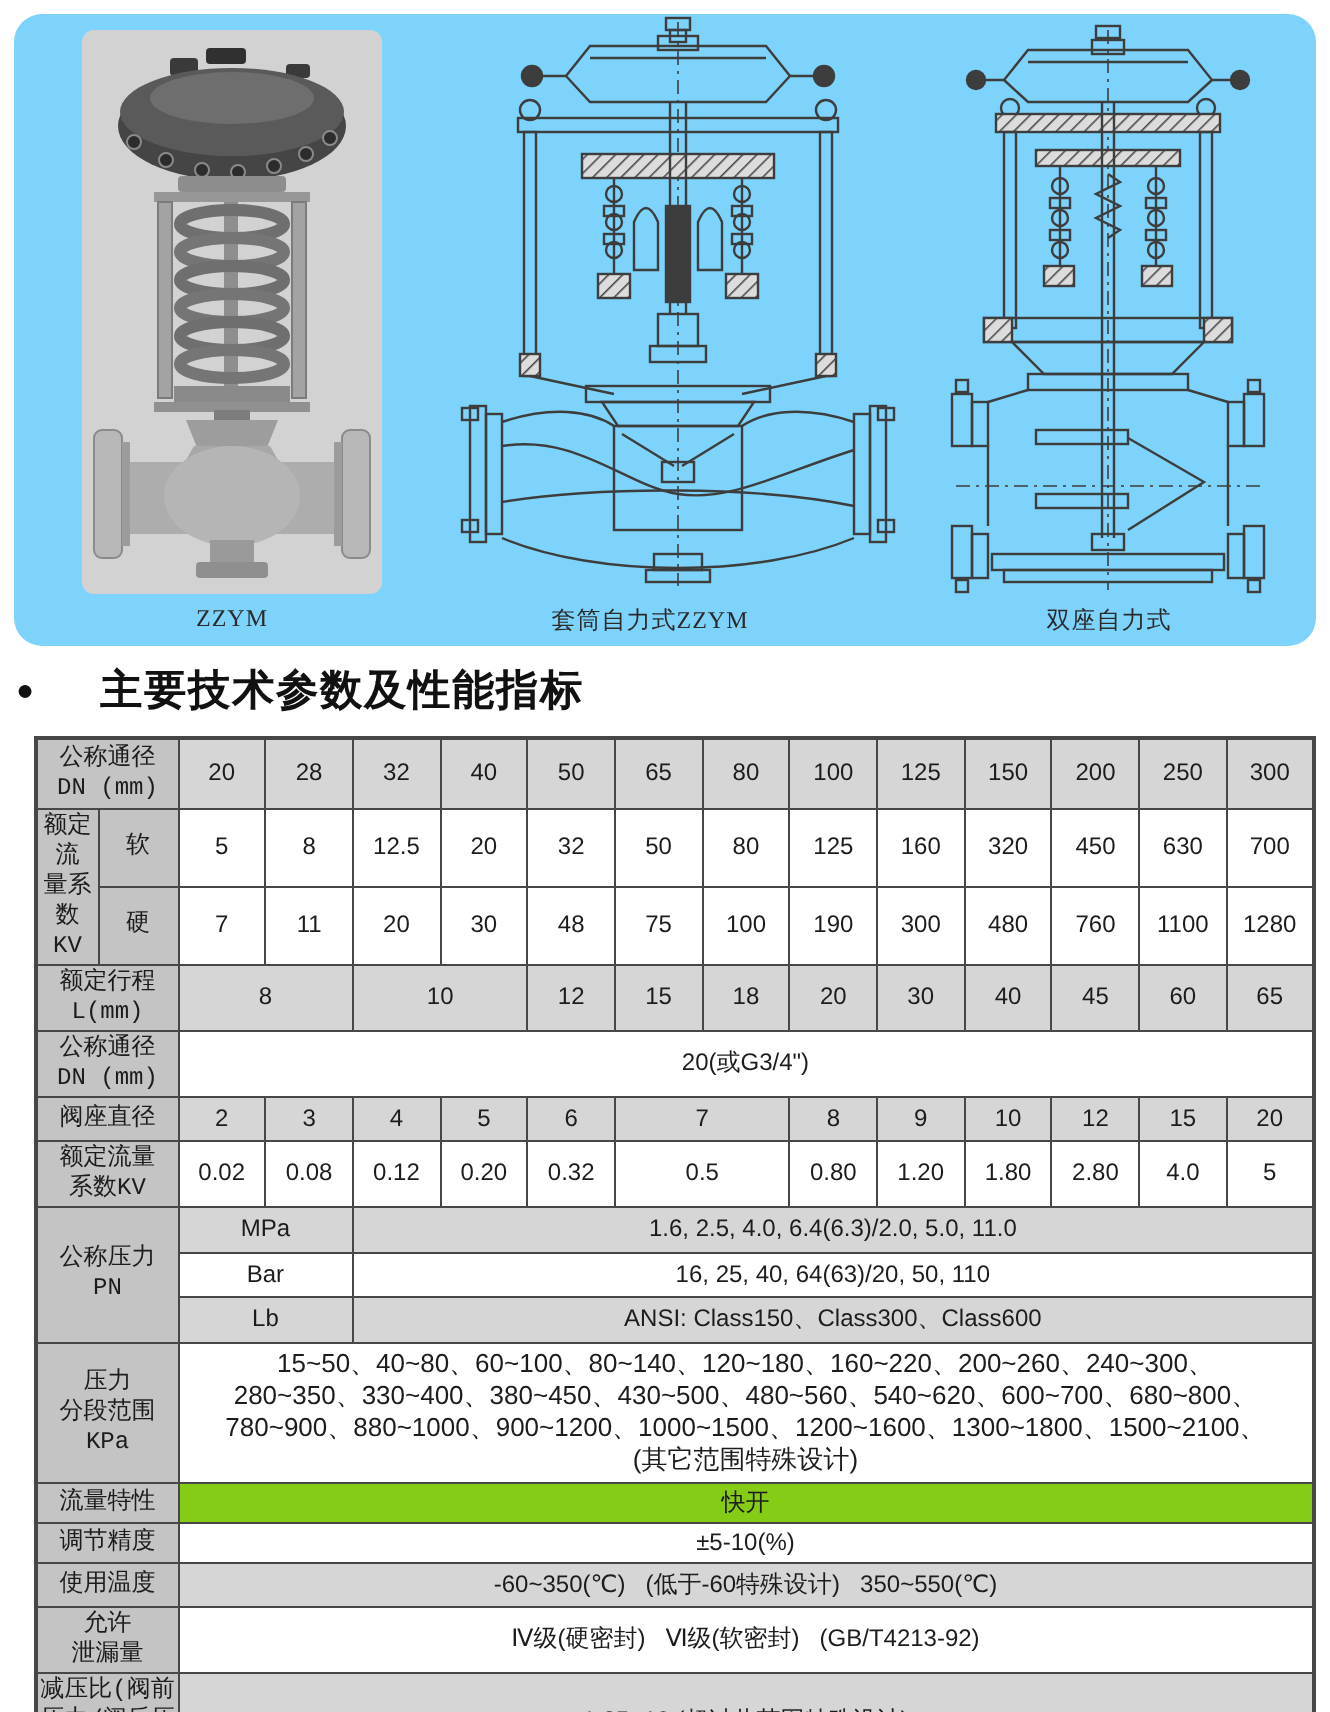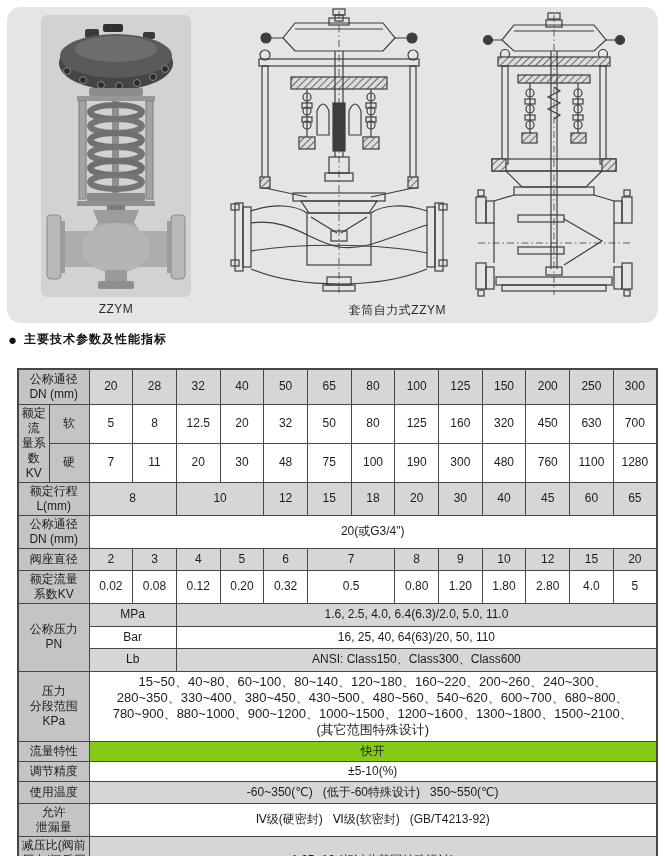--- a/index.html
+++ b/index.html
@@ -5,51 +5,51 @@
   * { margin:0; padding:0; box-sizing:border-box; }
   html,body { background:#fff; }
   body {
     width:665px; height:856px; position:relative;
     font-family:"Liberation Sans","DejaVu Sans",sans-serif;
     color:#1c1c1c;
   }
   
   .panel {
     position:absolute; left:7px; top:7px; width:651px; height:316px;
-    background:#e5e5e5; border-radius:14px; overflow:hidden;
+    background:#7dd3fc; border-radius:14px; overflow:hidden;font-family:Liberation Serif, serif;
   }
   .valve-img { position:absolute; }
   .caption {
     position:absolute; top:295px; height:16px;
     font-size:12px; color:#2b2b2b; text-align:center; letter-spacing:.5px;
   }
   .cap-left   { left:30px;  width:158px; }
-  .cap-mid    { left:219px; width:220px;text-align:right; }
+  .cap-mid    { left:208px; width:220px; }
   .cap-right  { left:455px; width:185px; }
 
   
   .heading {
     position:absolute; left:8px; top:331px; display:flex; align-items:center; gap:7px;
   }
   .heading .bullet { font-size:15px; line-height:1; color:#111; }
-  .heading .txt { font-size:12px; font-weight:bold; letter-spacing:1px; color:#111; }
+  .heading .txt { font-size:21px; font-weight:bold; letter-spacing:1px; color:#111;margin-left:26px; }
 
   
   table.spec {
     position:absolute; left:17px; top:368px; width:639px;
     border-collapse:collapse; table-layout:fixed;
     border:2px solid #474747;
   }
   table.spec td {
     border:1px solid #474747;
     text-align:center; vertical-align:middle;
     font-size:12px; line-height:1.25; padding:1px 0;
     overflow:hidden;
   }
-  td.lab  { background:#c4c4c4; font-size:11px; white-space:pre-line; }
+  td.lab  { background:#c4c4c4; font-size:11px; white-space:pre-line;font-family:Liberation Mono, monospace; }
   td.g    { background:#d6d6d6; }
   td.w    { background:#ffffff; }
   td.lg   { background:#84cc16; }
   .pr-line { font-size:13px; line-height:16px; }
 </style>
 </head>
 <body>
 
 <svg width="0" height="0" style="position:absolute" aria-hidden="true">
   <defs>
@@ -248,20 +248,21 @@
         <rect x="162" y="279" width="6" height="6"></rect>
         <rect x="84" y="256" width="16" height="8"></rect>
         <rect x="34" y="266" width="116" height="8"></rect>
         <rect x="40" y="274" width="104" height="6"></rect>
       </g>
     </g>
   </svg>
 
   <div class="caption cap-left">ZZYM</div>
   <div class="caption cap-mid">套筒自力式ZZYM</div>
+  <div class="caption cap-right">双座自力式</div>
 </div>
 
 <div class="heading">
   <span class="bullet">●</span>
   <span class="txt">主要技术参数及性能指标</span>
 </div>
 
 <table class="spec">
   <colgroup>
     <col style="width:31px">

